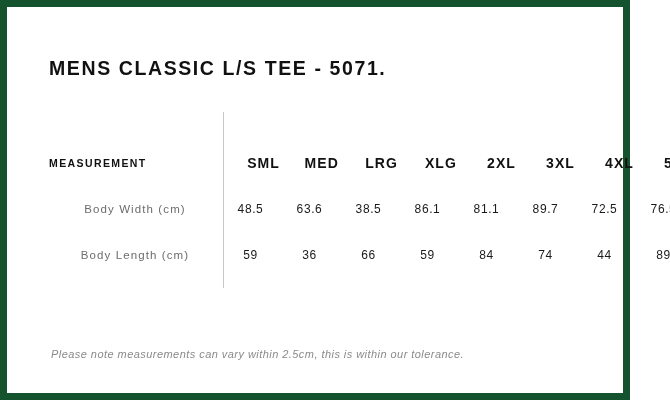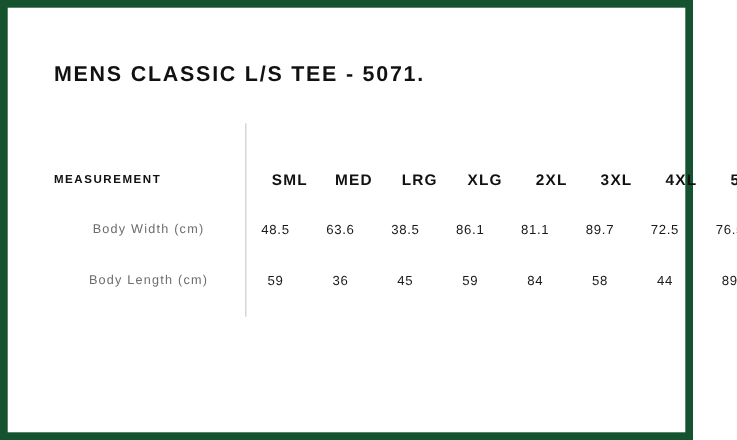--- a/index.html
+++ b/index.html
@@ -140,26 +140,27 @@
             <td class="value">86.1</td>
             <td class="value">81.1</td>
             <td class="value">89.7</td>
             <td class="value">72.5</td>
             <td class="value">76.5</td>
           </tr>
           <tr>
             <td class="row-label">Body Length (cm)</td>
             <td class="value">59</td>
             <td class="value">36</td>
-            <td class="value">45</td>
+            <td class="value">66</td>
             <td class="value">59</td>
             <td class="value">84</td>
-            <td class="value">58</td>
+            <td class="value">74</td>
             <td class="value">44</td>
             <td class="value">89</td>
           </tr>
         </tbody>
       </table>
     </div>
 
   </div>
 
+  <div class="note">Please note measurements can vary within 2.5cm, this is within our tolerance.</div>
 </div>
 
 </body></html>

